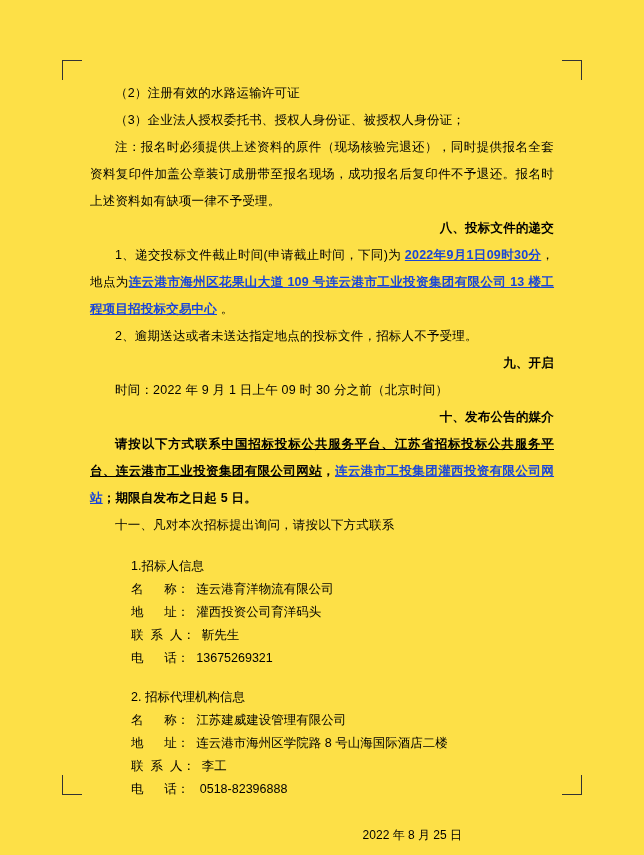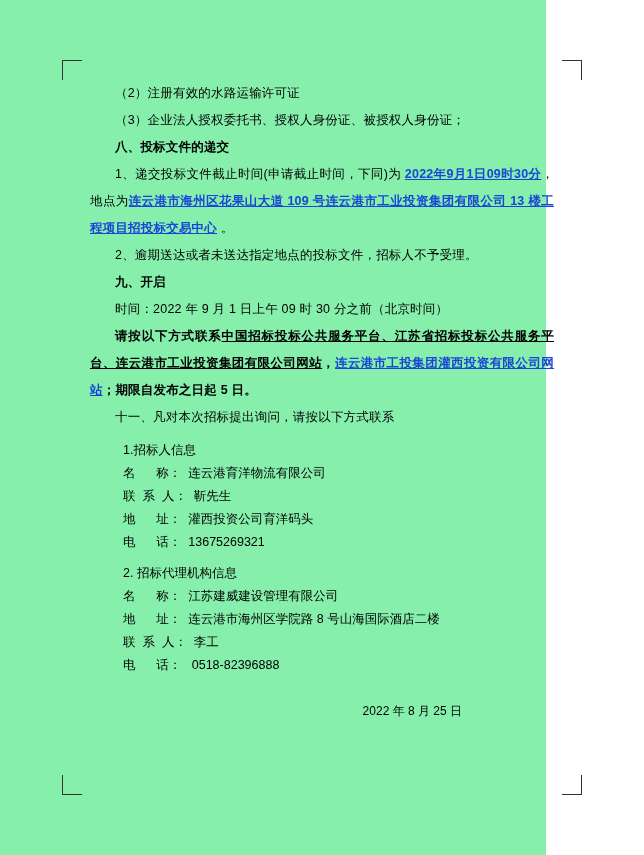--- a/index.html
+++ b/index.html
@@ -9,23 +9,23 @@
   body {
     width: 644px;
     height: 855px;
     background: #ffffff;
     font-family: "Liberation Sans", sans-serif;
     color: #000000;
     overflow: hidden;
   }
   .page {
     position: relative;
-    width: 546px;
+    width: 644px;
     height: 855px;
-    background: #86efac;
+    background: #fde047;
     box-sizing: border-box;
   }
   
   .crop {
     position: absolute;
     width: 20px;
     height: 20px;
   }
   .crop::before, .crop::after {
     content: "";
@@ -63,20 +63,21 @@
     letter-spacing: 0.2px;
     white-space: normal;
   }
   .indent2 { text-indent: 25px; }
   .bold { font-weight: bold; }
   .heading {
     font-weight: bold;
     font-size: 13px;
     line-height: 29px;
     text-indent: 25px;
+    text-align: right;
   }
   .blue {
     color: #1a46d8;
   }
   .blue-u {
     color: #1a46d8;
     text-decoration: underline;
     font-weight: bold;
   }
   .black-u {
@@ -84,21 +85,21 @@
     text-decoration: underline;
     font-weight: bold;
   }
   .just {
     text-align: justify;
     text-justify: inter-ideograph;
   }
   .contact-block {
     font-size: 12.5px;
     line-height: 23px;
-    margin: 8px;
+    margin: 16px;
   }
   .contact-row {
     display: block;
     white-space: pre;
     text-indent: 25px;
   }
   .date-line {
     margin-top: 22px;
     text-align: right;
     padding-right: 92px;
@@ -115,42 +116,44 @@
   <div class="crop tr"></div>
   <div class="crop bl"></div>
   <div class="crop br"></div>
 
   <div class="content">
 
     <p class="line indent2">（2）注册有效的水路运输许可证</p>
 
     <p class="line indent2">（3）企业法人授权委托书、授权人身份证、被授权人身份证；</p>
 
+    <p class="line indent2 just">注：报名时必须提供上述资料的原件（现场核验完退还），同时提供报名全套资料复印件加盖公章装订成册带至报名现场，成功报名后复印件不予退还。报名时上述资料如有缺项一律不予受理。</p>
 
 
     <p class="line heading">八、投标文件的递交</p>
 
     <p class="line indent2 just"><span>1、递交投标文件截止时间(申请截止时间，下同)为 </span><span class="blue-u">2022年9月1日09时30分</span><span>，地点为</span><span class="blue-u">连云港市海州区花果山大道 109 号连云港市工业投资集团有限公司 13 楼工程项目招投标交易中心</span><span> 。</span></p>
 
     <p class="line indent2">2、逾期送达或者未送达指定地点的投标文件，招标人不予受理。</p>
 
     <p class="line heading">九、开启</p>
 
     <p class="line indent2 blue">时间：2022 年 9 月 1 日上午 09 时 30 分之前（北京时间）</p>
 
+    <p class="line heading">十、发布公告的媒介</p>
 
     <p class="line indent2 just bold"><span>请按以下方式联系</span><span class="black-u">中国招标投标公共服务平台、江苏省招标投标公共服务平台、连云港市工业投资集团有限公司网站</span><span>，</span><span class="blue-u">连云港市工投集团灌西投资有限公司网站</span><span>；期限自发布之日起 5 日。</span></p>
 
     <p class="line indent2">十一、凡对本次招标提出询问，请按以下方式联系</p>
 
     <div class="contact-block">
       <span class="contact-row">1.招标人信息</span>
       <span class="contact-row">名      称：  连云港育洋物流有限公司</span>
+      <span class="contact-row">地      址：  灌西投资公司育洋码头</span>
       <span class="contact-row">联  系  人：  靳先生</span>
-      <span class="contact-row">地      址：  灌西投资公司育洋码头</span>
       <span class="contact-row">电      话：  13675269321</span>
     </div>
 
     <div class="contact-block">
       <span class="contact-row">2. 招标代理机构信息</span>
       <span class="contact-row">名      称：  江苏建威建设管理有限公司</span>
       <span class="contact-row">地      址：  连云港市海州区学院路 8 号山海国际酒店二楼</span>
       <span class="contact-row">联  系  人：  李工</span>
       <span class="contact-row">电      话：   0518-82396888</span>
     </div>

